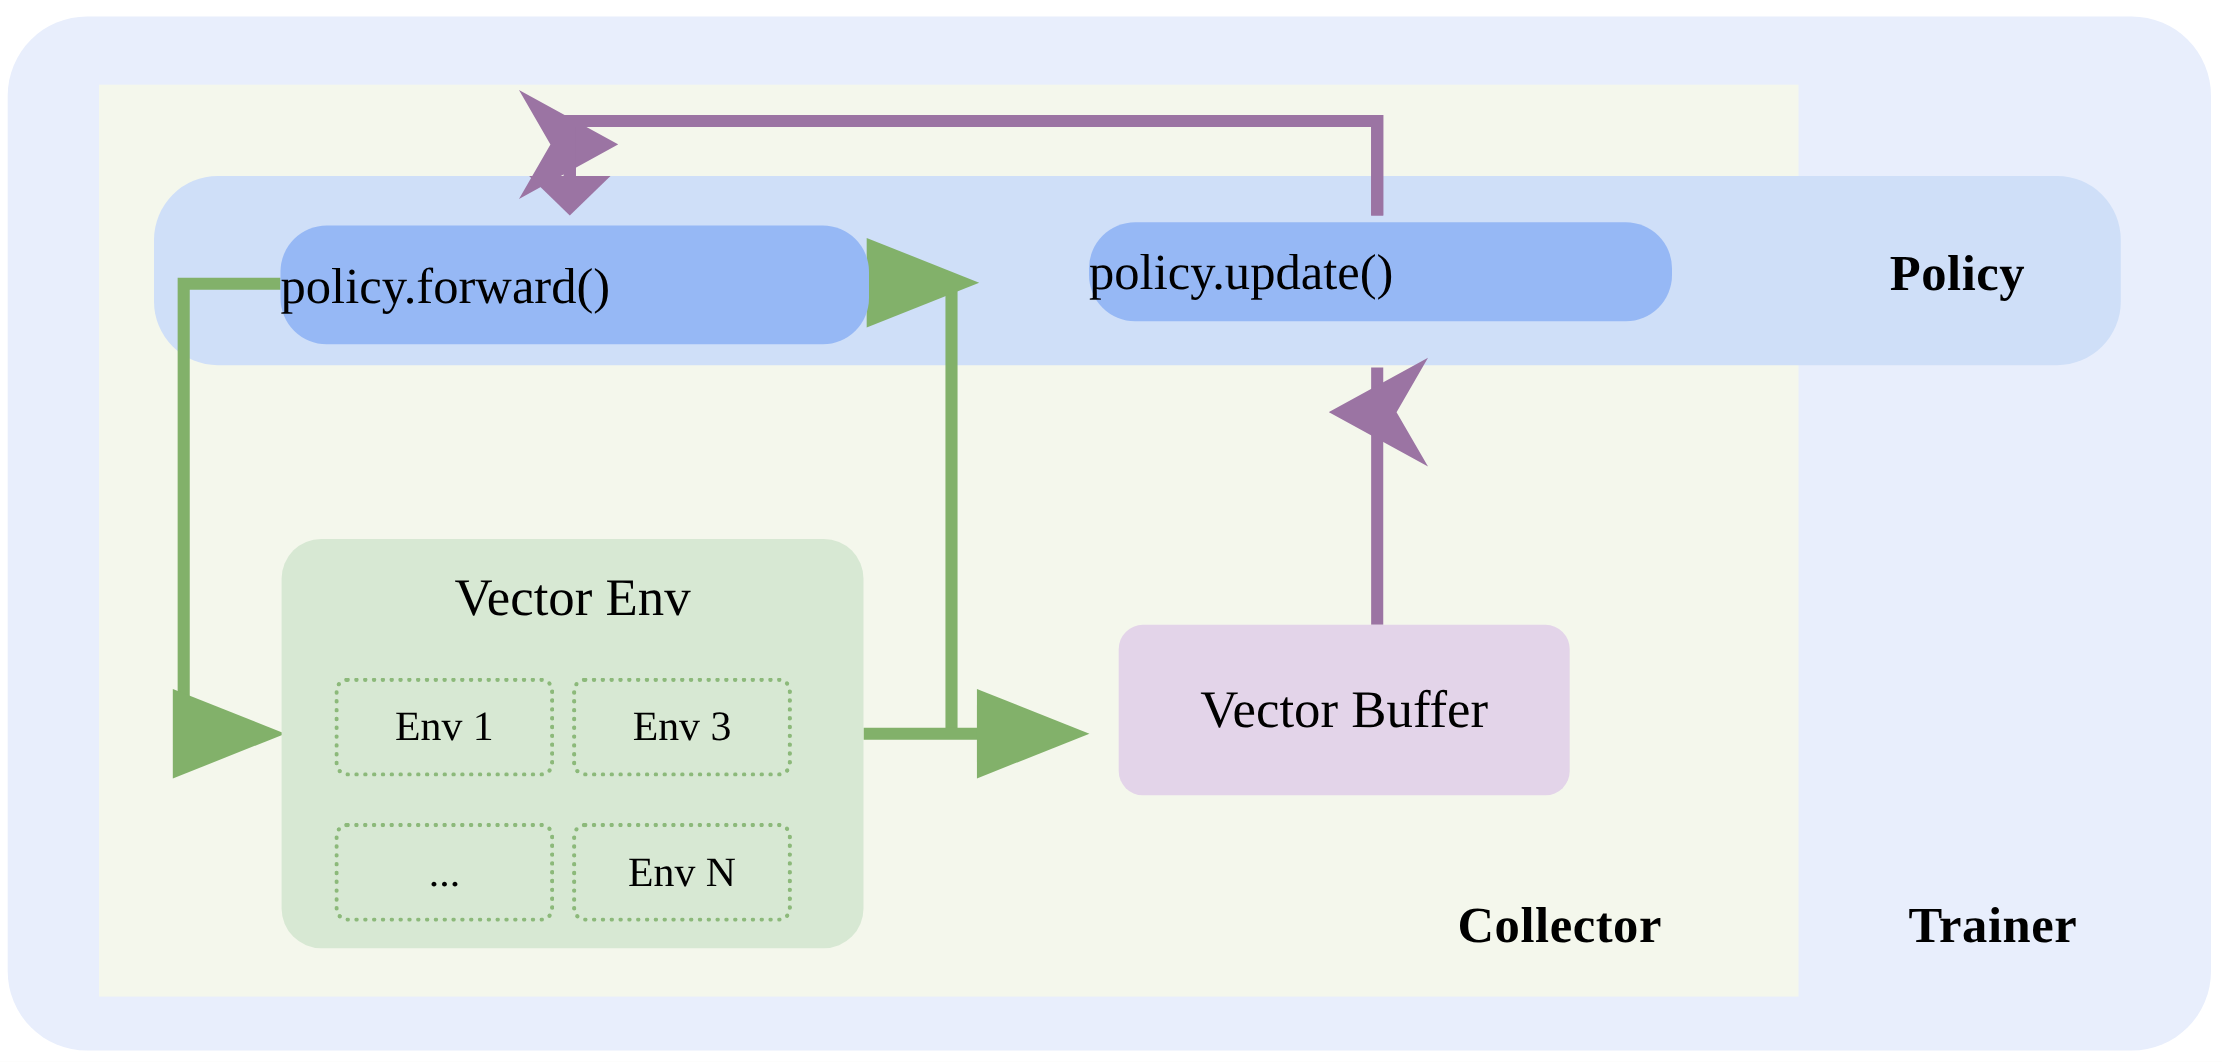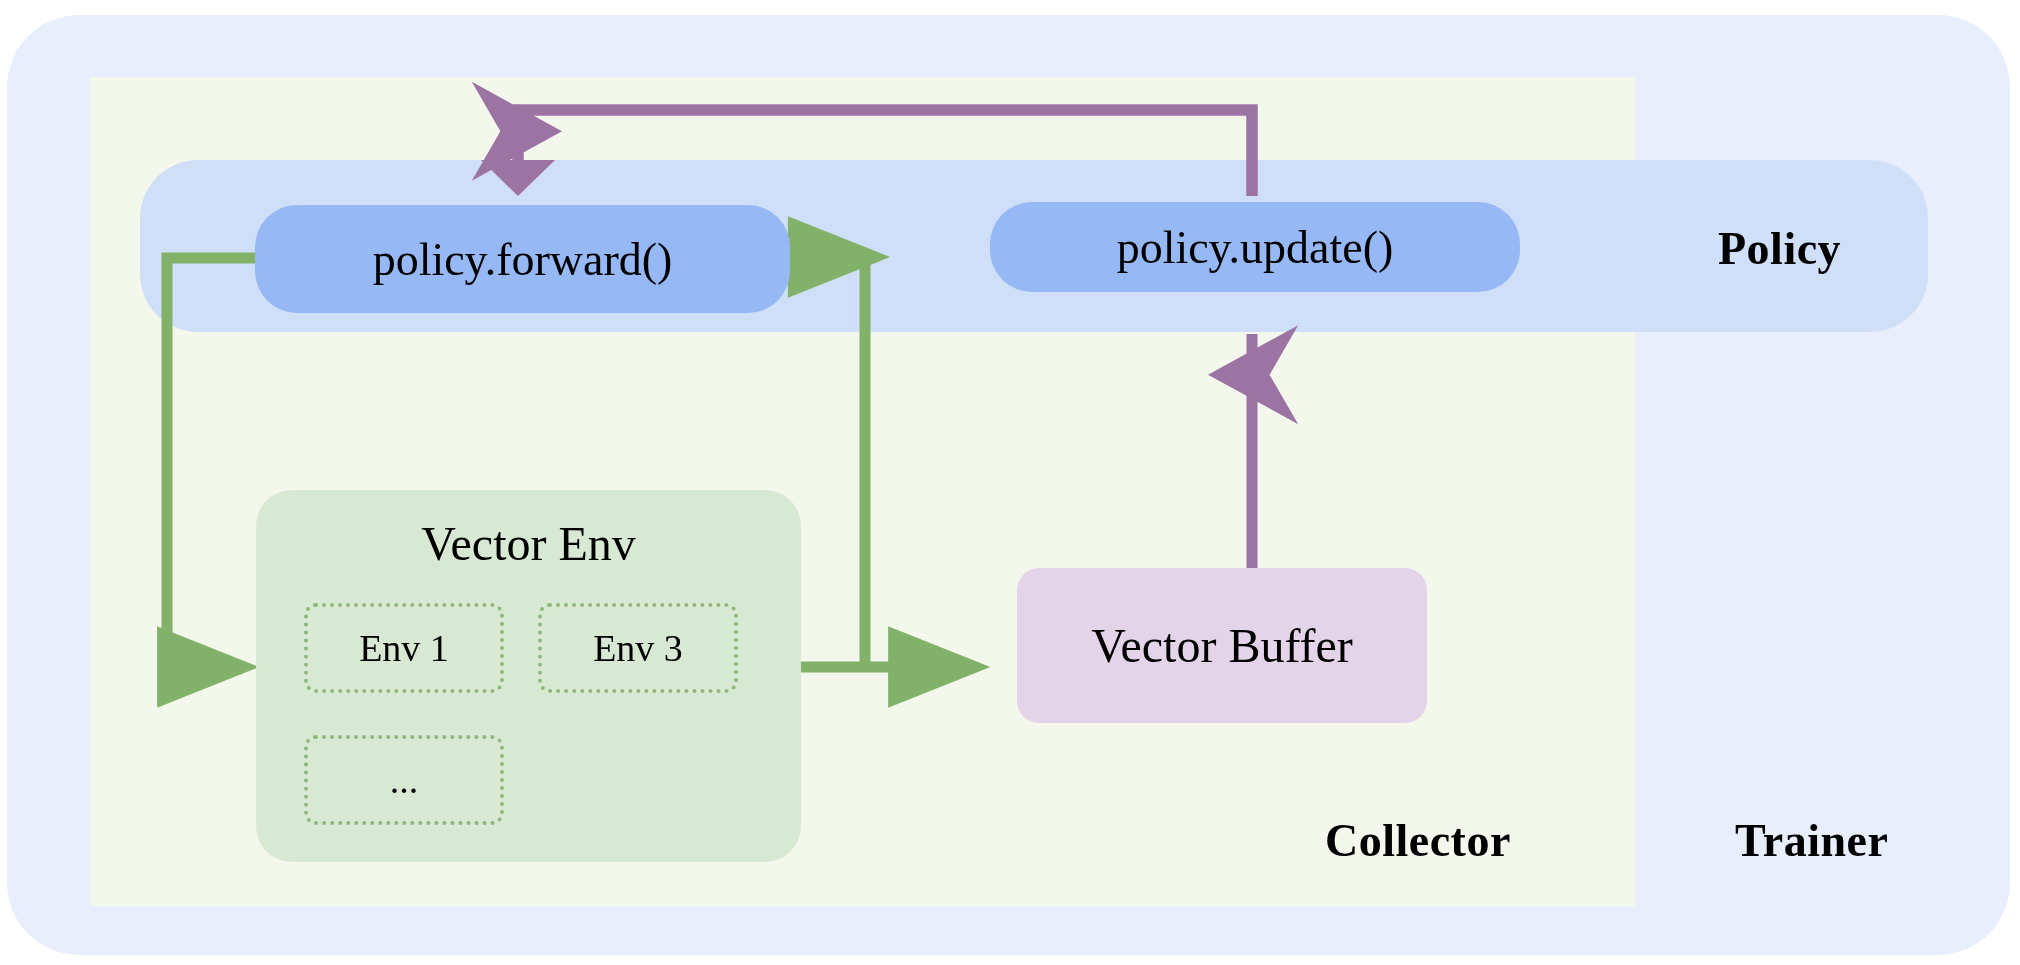--- a/index.html
+++ b/index.html
@@ -57,57 +57,55 @@
   .caption-collector{ left: 1325px; top: 814px; }
   .caption-trainer  { left: 1735px; top: 814px; }
 
   
   .pill {
     position: absolute;
     background: #96b8f5;
     border-radius: 42px;
     display: flex;
     align-items: center;
-    justify-content: center;
     color: #000000;
     font-size: 46px;
     white-space: nowrap;
   }
   .pill-forward { left: 255px; top: 205px; width: 535px; height: 108px; }
   .pill-update  { left: 990px; top: 202px; width: 530px; height: 90px; }
 
   
   .vector-env {
     position: absolute;
     left: 256px;
     top: 490px;
     width: 529px;
     height: 372px;
     background: #d7e8d3;
     border-radius: 36px;
-    padding-left: 16px;
   }
   .vector-env-title {
     position: absolute;
     left: 0;
     top: 26px;
     width: 100%;
     text-align: center;
     font-size: 48px;
     color: #000000;
   }
   .env-grid {
     position: absolute;
     left: 48px;
-    top: 113px;
+    top: 126px;
     width: 434px;
     display: grid;
     grid-template-columns: 200px 200px;
     grid-template-rows: 90px 90px;
-    gap: 42px 34px;
+    gap: 42px 16px;
   }
   .env-cell {
     border: 4px dotted #8cb97a;
     border-radius: 12px;
     display: flex;
     align-items: center;
     justify-content: center;
     font-size: 38px;
     color: #000000;
     box-sizing: border-box;
@@ -201,20 +199,23 @@
     <div class="env-grid">
       <div class="env-cell">
         <span>Env 1</span>
       </div>
       <div class="env-cell">
         <span>Env 3</span>
       </div>
       <div class="env-cell">
         <span>...</span>
       </div>
+      <div class="env-cell">
+        <span>Env N</span>
+      </div>
     </div>
   </div>
 
   <div class="vector-buffer">
     <span>Vector Buffer</span>
   </div>
 
   <div class="region-caption caption-policy">Policy</div>
   <div class="region-caption caption-trainer">Trainer</div>
   <div class="region-caption caption-collector">Collector</div>

